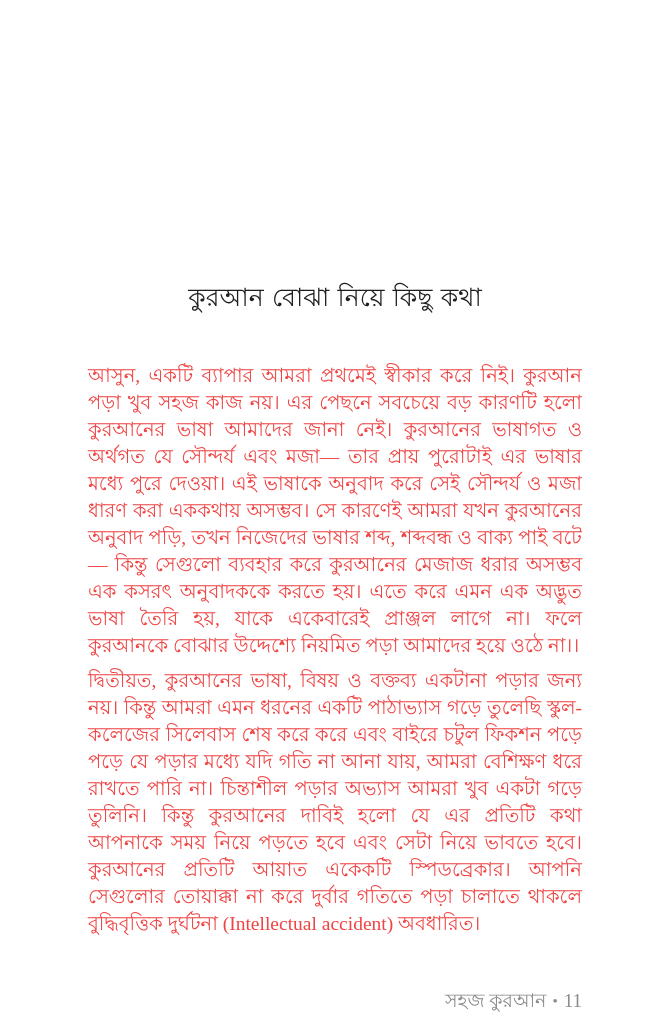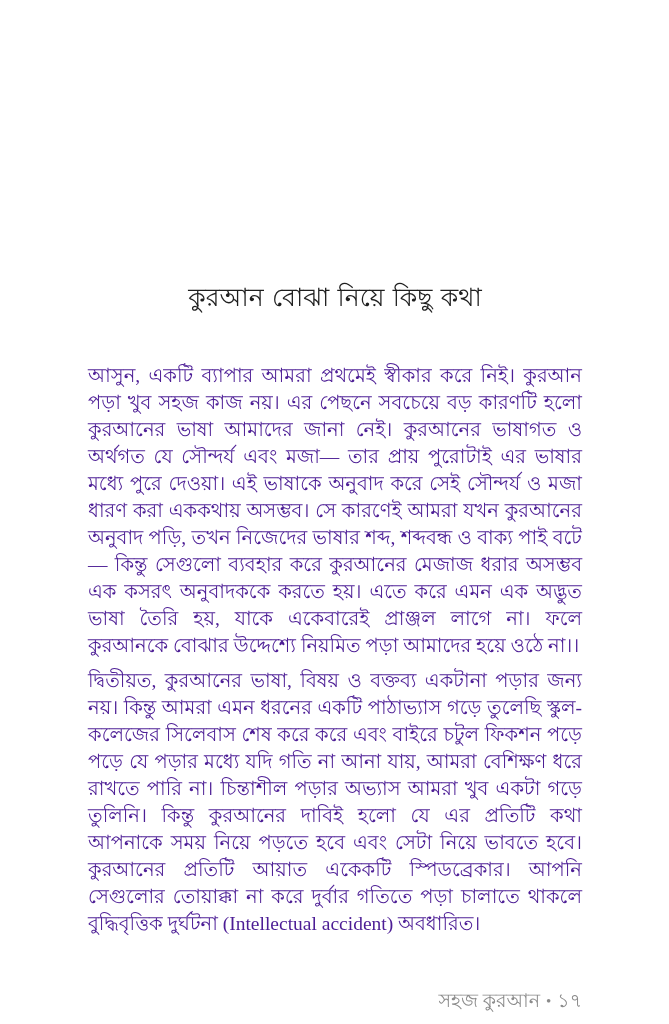--- a/index.html
+++ b/index.html
@@ -34,21 +34,21 @@
   }
   .paragraphs {
     margin-top: 48px;
   }
   .body-para {
     margin: 0 0 8px 0;
     font-size: 19.5px;
     line-height: 27px;
     text-align: justify;
     text-justify: inter-word;
-    color: #4c1d95;
+    color: #ef4444;
   }
   .body-para:last-child {
     margin-bottom: 0;
   }
   .page-footer {
     position: absolute;
     top: 941px;
     right: 87px;
     font-size: 19px;
     line-height: 24px;
@@ -72,16 +72,16 @@
     <h1 class="chapter-title">কুরআন বোঝা নিয়ে কিছু কথা</h1>
 
     <div class="paragraphs">
       <p class="body-para">আসুন, একটি ব্যাপার আমরা প্রথমেই স্বীকার করে নিই। কুরআন পড়া খুব সহজ কাজ নয়। এর পেছনে সবচেয়ে বড় কারণটি হলো কুরআনের ভাষা আমাদের জানা নেই। কুরআনের ভাষাগত ও অর্থগত যে সৌন্দর্য এবং মজা— তার প্রায় পুরোটাই এর ভাষার মধ্যে পুরে দেওয়া। এই ভাষাকে অনুবাদ করে সেই সৌন্দর্য ও মজা ধারণ করা এককথায় অসম্ভব। সে কারণেই আমরা যখন কুরআনের অনুবাদ পড়ি, তখন নিজেদের ভাষার শব্দ, শব্দবন্ধ ও বাক্য পাই বটে— কিন্তু সেগুলো ব্যবহার করে কুরআনের মেজাজ ধরার অসম্ভব এক কসরৎ অনুবাদককে করতে হয়। এতে করে এমন এক অদ্ভুত ভাষা তৈরি হয়, যাকে একেবারেই প্রাঞ্জল লাগে না। ফলে কুরআনকে বোঝার উদ্দেশ্যে নিয়মিত পড়া আমাদের হয়ে ওঠে না।।</p>
       <p class="body-para">দ্বিতীয়ত, কুরআনের ভাষা, বিষয় ও বক্তব্য একটানা পড়ার জন্য নয়। কিন্তু আমরা এমন ধরনের একটি পাঠাভ্যাস গড়ে তুলেছি স্কুল-কলেজের সিলেবাস শেষ করে করে এবং বাইরে চটুল ফিকশন পড়ে পড়ে যে পড়ার মধ্যে যদি গতি না আনা যায়, আমরা বেশিক্ষণ ধরে রাখতে পারি না। চিন্তাশীল পড়ার অভ্যাস আমরা খুব একটা গড়ে তুলিনি। কিন্তু কুরআনের দাবিই হলো যে এর প্রতিটি কথা আপনাকে সময় নিয়ে পড়তে হবে এবং সেটা নিয়ে ভাবতে হবে। কুরআনের প্রতিটি আয়াত একেকটি স্পিডব্রেকার। আপনি সেগুলোর তোয়াক্কা না করে দুর্বার গতিতে পড়া চালাতে থাকলে বুদ্ধিবৃত্তিক দুর্ঘটনা (Intellectual accident) অবধারিত।</p>
     </div>
 
   </div>
 
   <div class="page-footer">
-    <span>সহজ কুরআন</span><span class="sep-dot">•</span><span>১৭</span>
+    <span>সহজ কুরআন</span><span class="sep-dot">•</span><span>11</span>
   </div>
 
 </div>
 
 </body></html>

